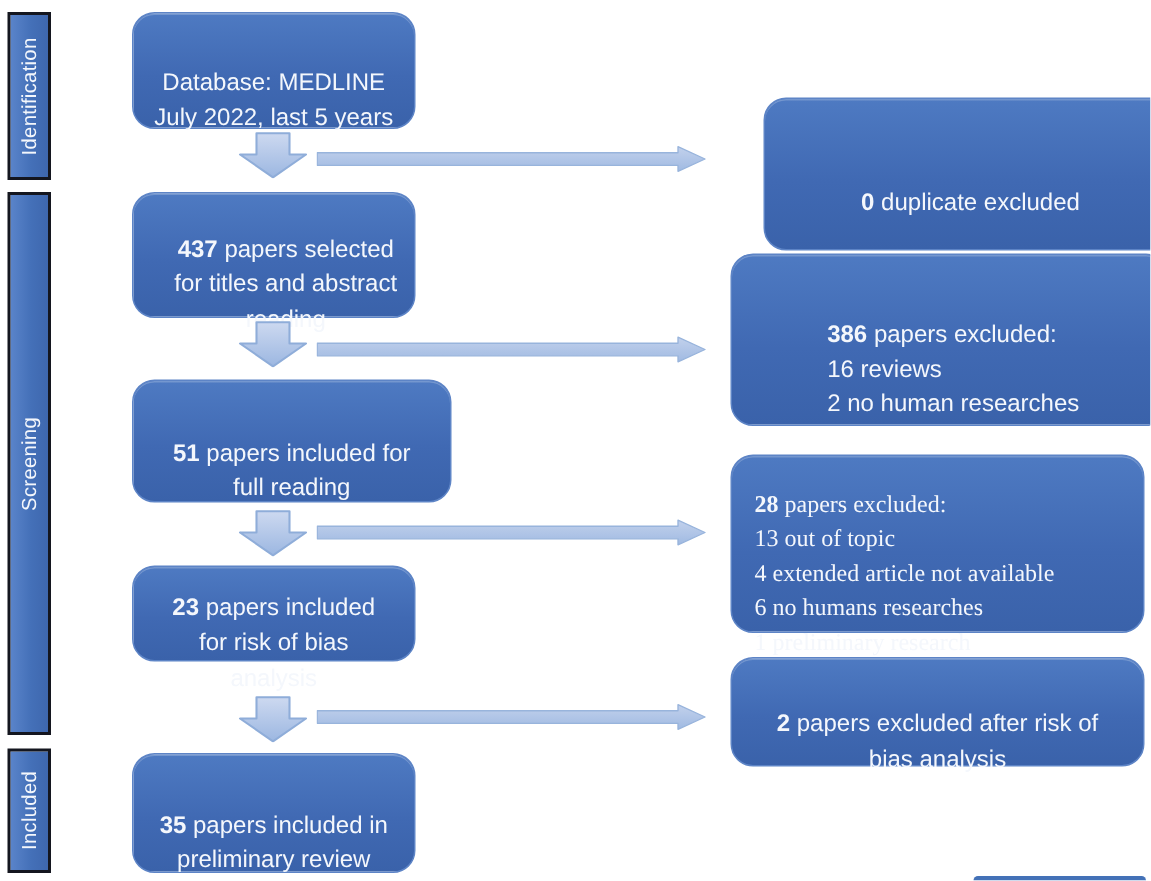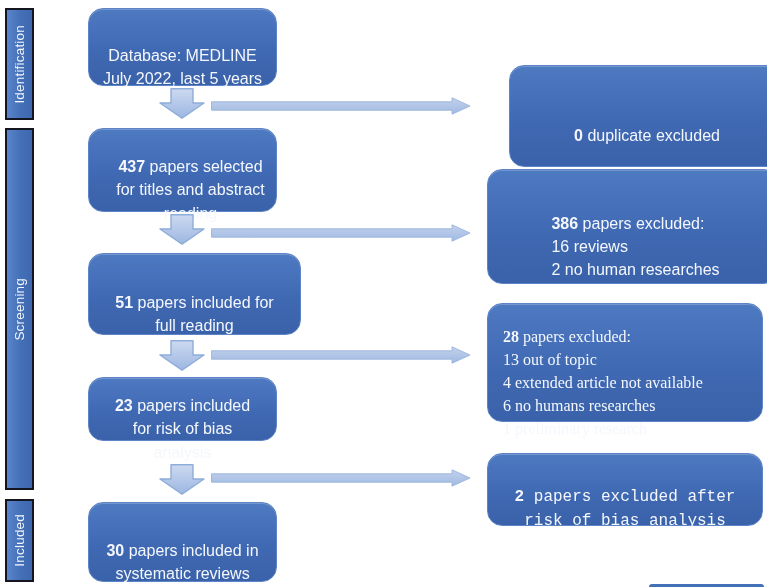--- a/index.html
+++ b/index.html
@@ -63,21 +63,21 @@
   .b1 { left: 88px; top: 8px;   width: 189px; height: 78px; }
   .b2 { left: 88px; top: 128px; width: 189px; height: 84px; padding-left: 16px; }
   .b3 { left: 88px; top: 253px; width: 213px; height: 82px; }
   .b4 { left: 88px; top: 377px; width: 189px; height: 64px; }
   .b5 { left: 88px; top: 502px; width: 189px; height: 80px; }
 
   
   .r1 { left: 509px; top: 65px;  width: 276px; height: 102px; }
   .r2 { left: 487px; top: 169px; width: 292px; height: 115px; justify-content: center; }
   .r3 { left: 487px; top: 303px; width: 276px; height: 119px; font-family: Liberation Serif, serif; }
-  .r4 { left: 487px; top: 453px; width: 276px; height: 73px; font-family: Liberation Mono, monospace; }
+  .r4 { left: 487px; top: 438px; width: 276px; height: 73px; }
 
   
   .arrow { position: absolute; }
   .d1 { left: 159px; top: 88px; }
   .d2 { left: 159px; top: 214px; }
   .d3 { left: 159px; top: 340px; }
   .d4 { left: 159px; top: 464px; }
   .h1 { left: 211px; top: 97px; }
   .h2 { left: 211px; top: 224px; }
   .h3 { left: 211px; top: 346px; }
@@ -135,21 +135,21 @@
 
   <div class="box b3">
     <div class="inner"><b>51</b><span> papers included for full reading</span></div>
   </div>
 
   <div class="box b4">
     <div class="inner" style="max-width:150px"><b>23</b><span> papers included for risk of bias analysis</span></div>
   </div>
 
   <div class="box b5">
-    <div class="inner"><b>30</b><span> papers included in systematic reviews</span></div>
+    <div class="inner"><b>35</b><span> papers included in preliminary review</span></div>
   </div>
 
   <div class="box box-right r1">
     <div class="inner"><b>0</b><span> duplicate excluded</span></div>
   </div>
 
   <div class="box box-right box-list r2">
     <div class="inner">
       <span class="line"><b>386</b><span> papers excluded:</span></span>
       <span class="line">16 reviews</span>

